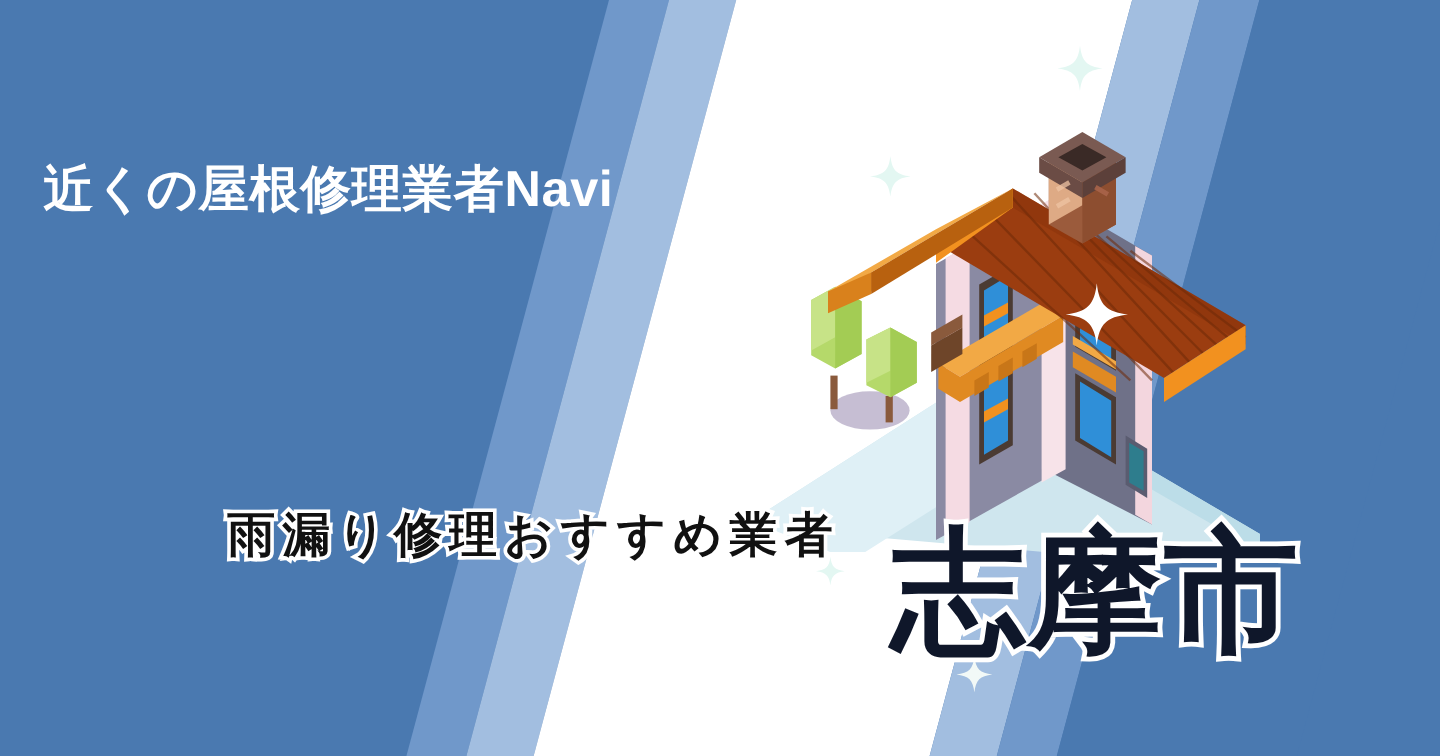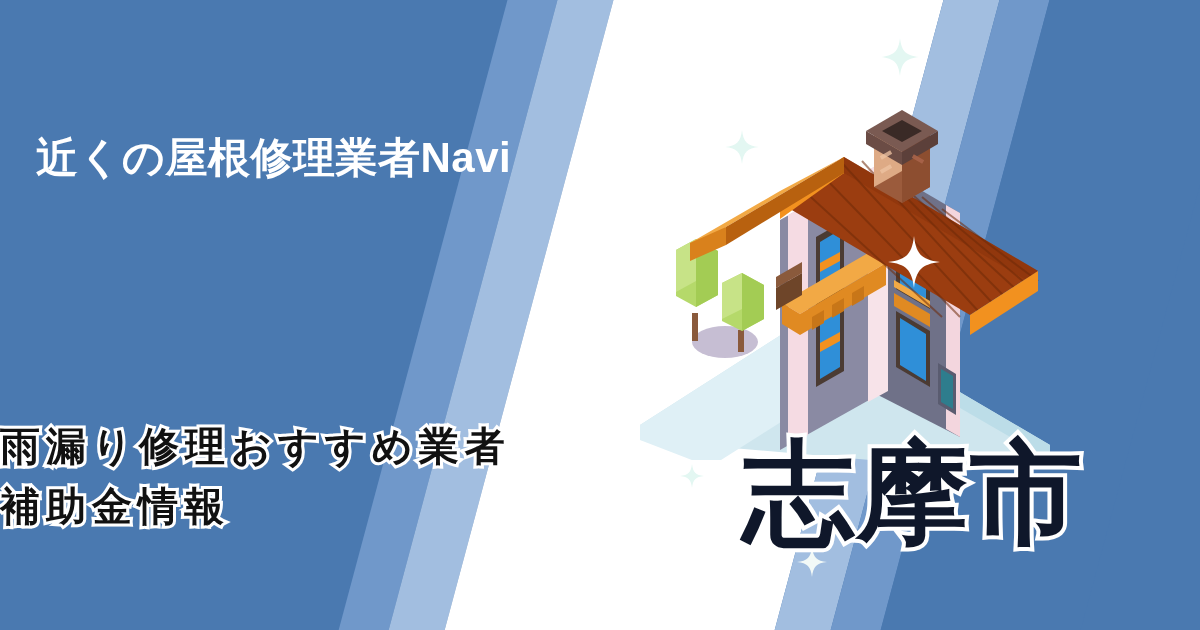--- a/index.html
+++ b/index.html
@@ -59,21 +59,21 @@
     line-height: 1.2;
     white-space: nowrap;
   }
 
   
   .headline {
     position: absolute;
     left: 0;
     top: 416px;
     width: 700px;
-    text-align: left;
+    text-align: right;
     font-size: 40px;
     font-weight: 700;
     line-height: 1.5;
     color: #111111;
     letter-spacing: 6px;
     -webkit-text-stroke: 6px #ffffff;
     paint-order: stroke fill;
     white-space: nowrap;
   }
   .headline-line { display: block; }
@@ -264,18 +264,17 @@
   <div class="sparkle" style="left:797px; top:547px;">
     <svg width="30" height="30" viewBox="0 0 52 52">
       <path d="M26 0 C28 18 34 24 52 26 C34 28 28 34 26 52 C24 34 18 28 0 26 C18 24 24 18 26 0 Z" fill="#f2f9f7"></path>
     </svg>
   </div>
 
   <div class="site-title">近くの屋根修理業者Navi</div>
 
   <div class="headline">
     <span class="headline-line first">雨漏り修理おすすめ業者</span>
-    <span class="headline-line second">補助金情報</span>
   </div>
 
   <div class="city-name">志摩市</div>
 
 </div>
 
 </body></html>

